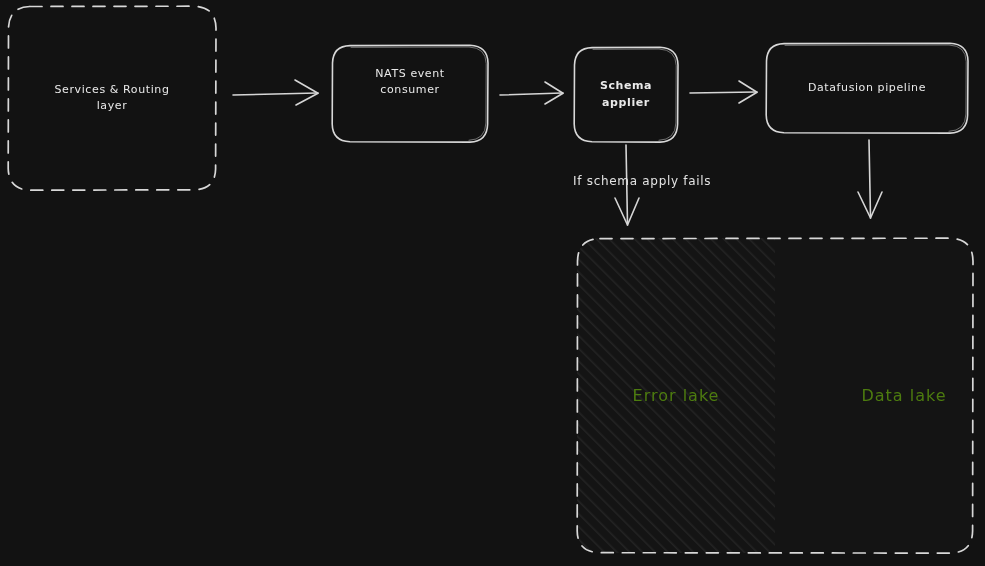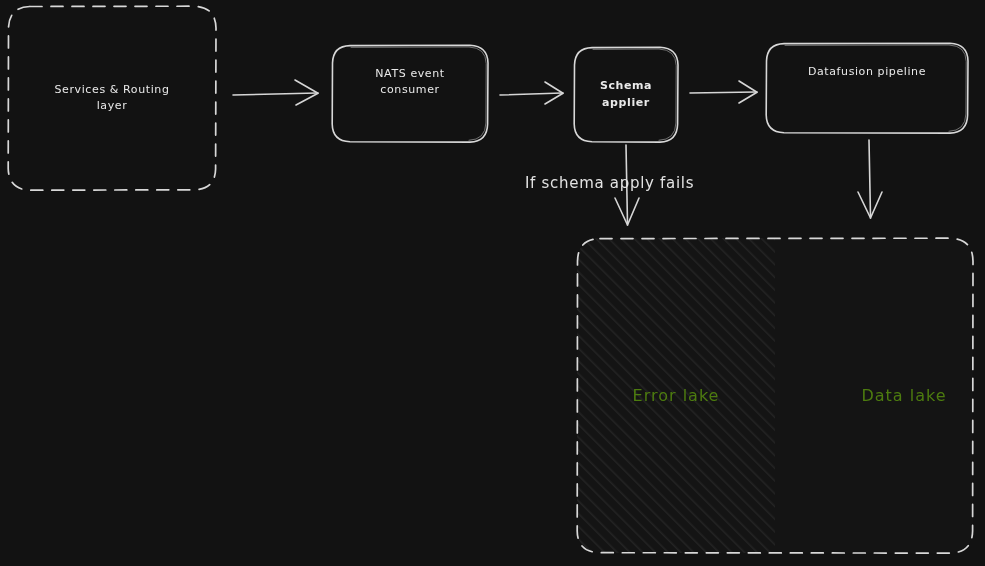--- a/index.html
+++ b/index.html
@@ -34,23 +34,24 @@
     font-size: 11px;
     line-height: 1.5;
     letter-spacing: 0.6px;
     white-space: pre-line;
     pointer-events: none;
   }
   .edge-label {
     position: absolute;
     color: #e3e3e3;
     font-family: "DejaVu Sans", sans-serif;
-    font-size: 15px;
+    font-size: 12px;
     letter-spacing: 0.7px;
     white-space: nowrap;
+    margin-left: 48px;
   }
   .lake-label {
     position: absolute;
     color: #4d7c0f;
     font-family: "DejaVu Sans", sans-serif;
     font-size: 16px;
     letter-spacing: 1px;
     text-align: center;
     white-space: nowrap;
   }
@@ -131,21 +132,21 @@
 
   <div class="node-label" style="left:8px; top:6px; width:208px; height:184px;">Services &amp; Routing
 layer</div>
 
   <div class="node-label" style="left:332px; top:37px; width:156px; height:90px;text-align:center;">NATS event
 consumer</div>
 
   <div class="node-label" style="left:574px; top:47px; width:104px; height:95px;font-weight:bold;">Schema
 applier</div>
 
-  <div class="node-label" style="left:766px; top:27px; width:202px; height:90px;">Datafusion pipeline</div>
+  <div class="node-label" style="left:766px; top:43px; width:202px; height:90px;">Datafusion pipeline</div>
 
   <div class="edge-label" style="left:525px; top:174px;">If schema apply fails</div>
 
   <div class="lake-label" style="left:577px; top:386px; width:198px;">Error lake</div>
 
   <div class="lake-label" style="left:805px; top:386px; width:198px;">Data lake</div>
 
 </div>
 
 </body></html>

